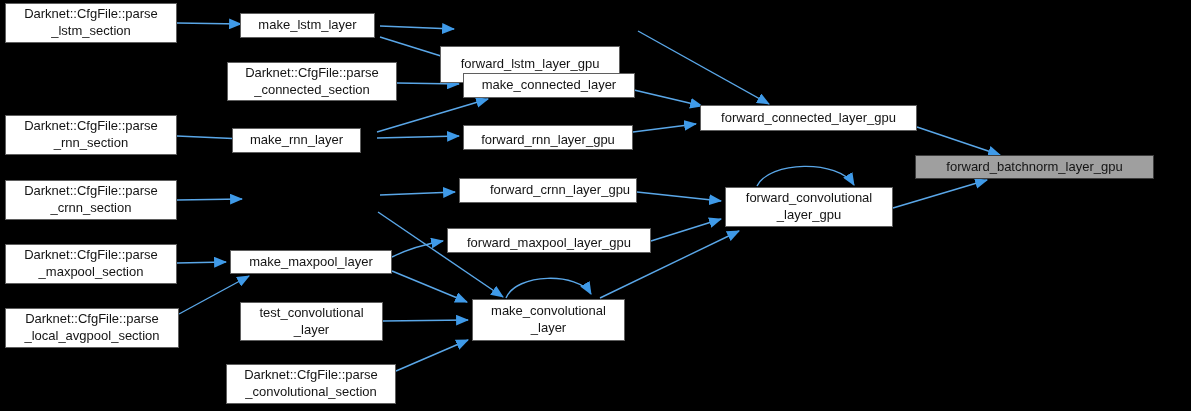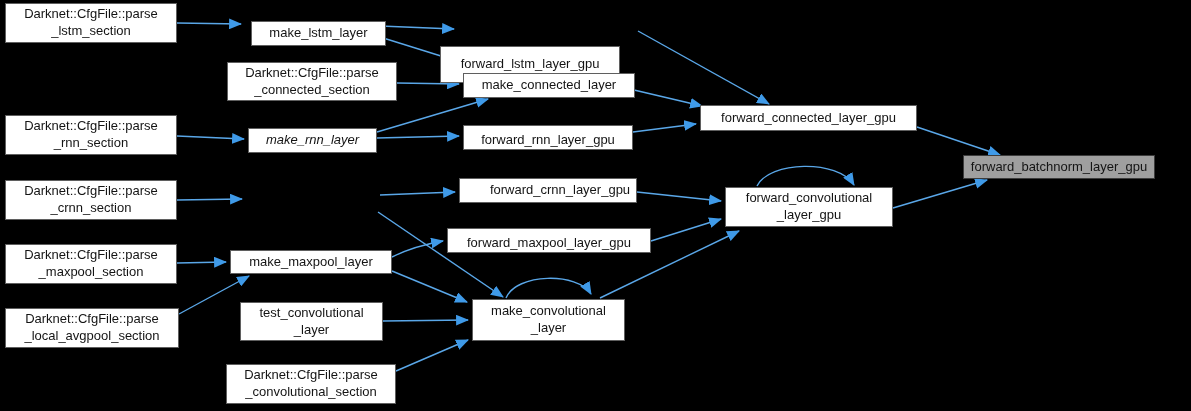--- a/index.html
+++ b/index.html
@@ -83,41 +83,41 @@
       <path d="M506,298 C516,273 578,272 591,294" class="edge" marker-end="url(#arrow)"></path>
       <path d="M600,298 L739,231" class="edge" marker-end="url(#arrow)"></path>
       <path d="M651,241 L721,219" class="edge" marker-end="url(#arrow)"></path>
       <path d="M757,186 C769,161 838,159 854,185" class="edge" marker-end="url(#arrow)"></path>
       <path d="M893,208 L987,180" class="edge" marker-end="url(#arrow)"></path>
     </svg>
 <div class="node" style="left: 5px; top: 3px; width: 172px; height: 40px;">
       <span>Darknet::CfgFile::parse</span>
       <span>_lstm_section</span>
     </div>
-    <div class="node" style="left: 251px; top: 13px; width: 135px; height: 25px; margin-top: 8px;">
+    <div class="node" style="left: 240px; top: 13px; width: 135px; height: 25px;">
       <span>make_lstm_layer</span>
     </div>
     <div class="node" style="left: 440px; top: 18px; width: 180px; height: 37px; margin-top: 28px;">
       <span>forward_lstm_layer_gpu</span>
     </div>
     <div class="node" style="left: 227px; top: 62px; width: 170px; height: 39px;">
       <span>Darknet::CfgFile::parse</span>
       <span>_connected_section</span>
     </div>
     <div class="node" style="left: 463px; top: 73px; width: 172px; height: 25px;">
       <span>make_connected_layer</span>
     </div>
     <div class="node" style="left: 700px; top: 105px; width: 217px; height: 26px;">
       <span>forward_connected_layer_gpu</span>
     </div>
     <div class="node" style="left: 5px; top: 115px; width: 172px; height: 40px;">
       <span>Darknet::CfgFile::parse</span>
       <span>_rnn_section</span>
     </div>
-    <div class="node" style="left: 248px; top: 128px; width: 129px; height: 25px; font-style: italic;">
+    <div class="node" style="left: 232px; top: 128px; width: 129px; height: 25px;">
       <span>make_rnn_layer</span>
     </div>
     <div class="node" style="left: 463px; top: 125px; width: 170px; height: 25px; justify-content: flex-end;">
       <span>forward_rnn_layer_gpu</span>
     </div>
     <div class="node" style="left: 5px; top: 180px; width: 172px; height: 40px;">
       <span>Darknet::CfgFile::parse</span>
       <span>_crnn_section</span>
     </div>
     <div class="node" style="left: 459px; top: 178px; width: 178px; height: 25px; padding-left: 24px;">
@@ -146,16 +146,16 @@
       <span>_layer</span>
     </div>
     <div class="node" style="left: 226px; top: 364px; width: 170px; height: 40px;">
       <span>Darknet::CfgFile::parse</span>
       <span>_convolutional_section</span>
     </div>
     <div class="node" style="left: 725px; top: 187px; width: 168px; height: 40px;">
       <span>forward_convolutional</span>
       <span>_layer_gpu</span>
     </div>
-    <div class="node highlighted" style="left: 963px; top: 155px; width: 192px; height: 24px;">
+    <div class="node highlighted" style="left: 915px; top: 155px; width: 239px; height: 24px;">
       <span>forward_batchnorm_layer_gpu</span>
     </div>
   </div>
 
 </body></html>

